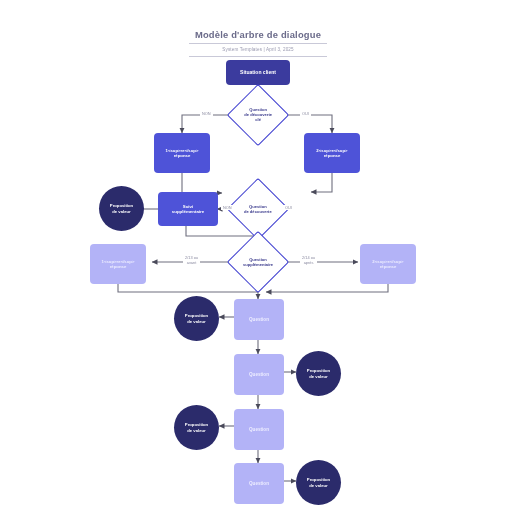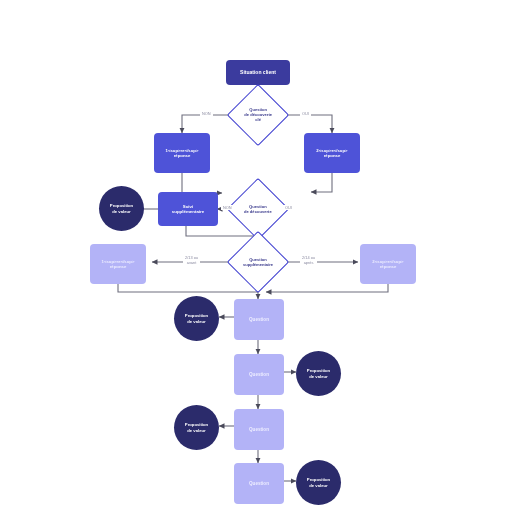--- a/index.html
+++ b/index.html
@@ -32,20 +32,26 @@
   .diamond > span{transform:rotate(-45deg);display:block;color:#3a3a8c;}
 
   .lbl{position:absolute;color:#8a8aa0;background:#fff;padding:0 2px;
        white-space:nowrap;text-align:center;line-height:1.3;}
 </style>
 </head>
 <body>
 
 <div id="canvas">
 
+  <div class="hdr">
+    <div class="hdr-title">Modèle d'arbre de dialogue</div>
+    <div class="hdr-rule"></div>
+    <div class="hdr-sub">System Templates  |  April 3, 2025</div>
+    <div class="hdr-rule2"></div>
+  </div>
 
   <svg class="edges" viewBox="0 0 516 516">
     <defs>
       <marker id="ah" markerWidth="6" markerHeight="6" refX="5" refY="3" orient="auto">
         <path d="M0,0.6 L5.2,3 L0,5.4 z" fill="#4a4a5a"></path>
       </marker>
     </defs>
     <g stroke="#6e6e7e" stroke-width="1.1" fill="none" marker-end="url(#ah)">
       <path d="M258,85 L258,103"></path>
       <path d="M234,115 L182,115 L182,133"></path>

